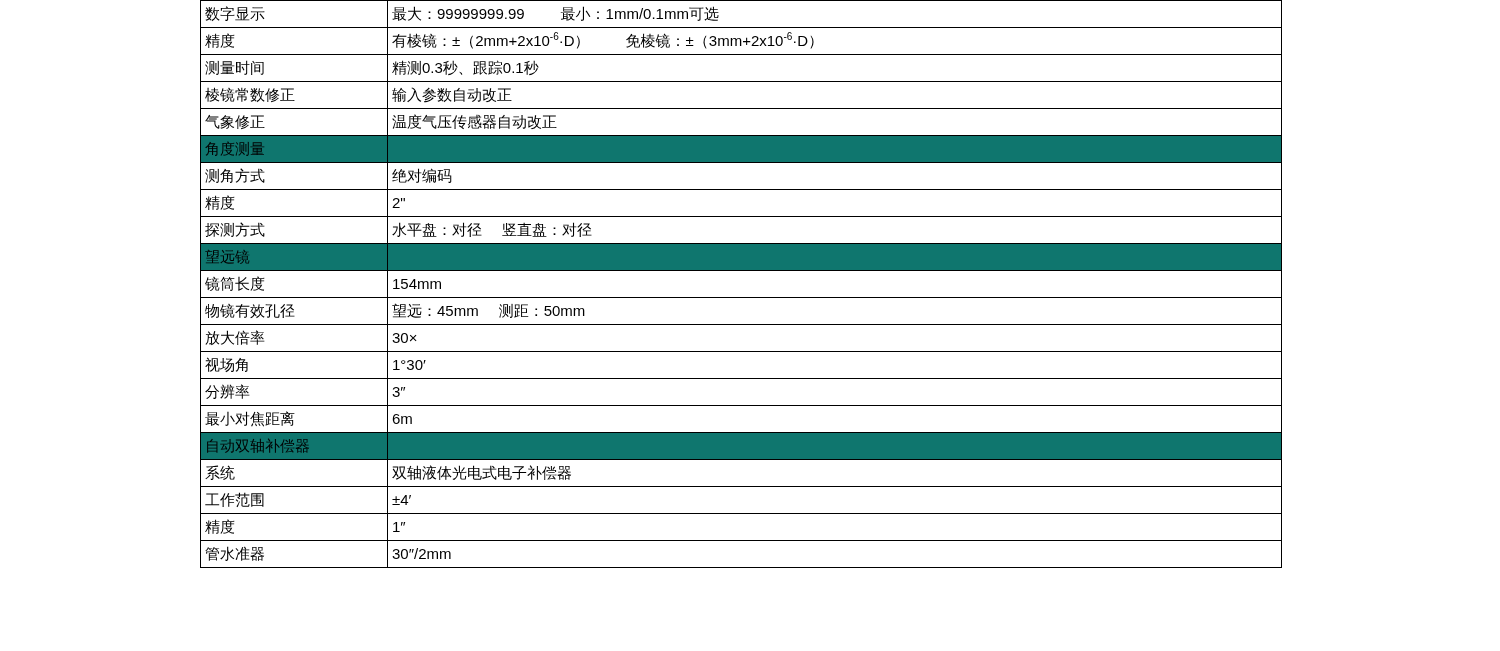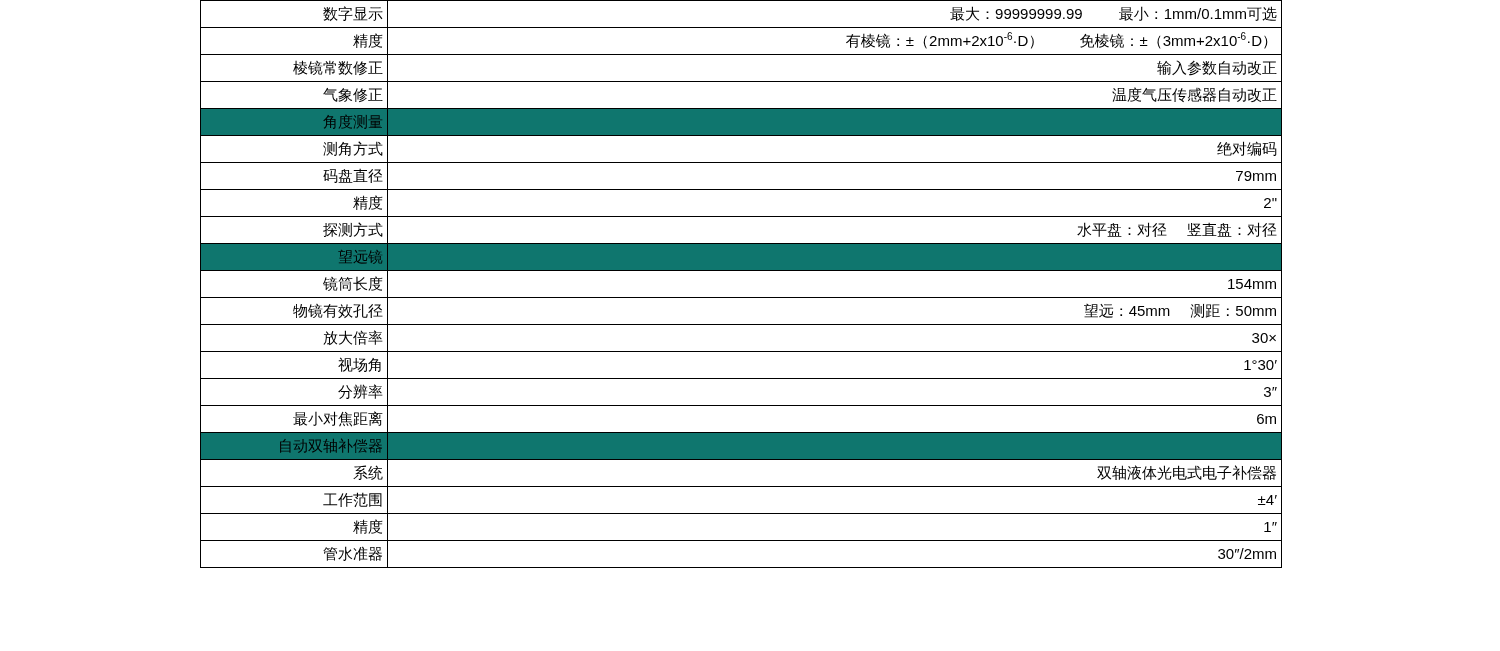--- a/index.html
+++ b/index.html
@@ -24,21 +24,21 @@
     border-collapse: collapse;
     width: 1081px;
     table-layout: fixed;
   }
   table.spec col.c1 { width: 187px; }
   table.spec col.c2 { width: 894px; }
   table.spec td {
     border: 1px solid #000000;
     height: 26px;
     font-size: 15px;
-    text-align: right;
+    text-align: left;
     vertical-align: middle;
     padding: 0 4px;
     line-height: 1.25;
     white-space: nowrap;
     overflow: hidden;
   }
   tr.section td {
     background: #0f766e;
   }
   tr.section td.label {
@@ -63,38 +63,38 @@
     <tbody id="spec-body">
         <tr class="data-row">
           <td class="label">数字显示</td>
           <td class="value">最大：99999999.99<span class="gap"></span>最小：1mm/0.1mm可选</td>
         </tr>
         <tr class="data-row">
           <td class="label">精度</td>
           <td class="value">有棱镜：±（2mm+2x10<sup>-6</sup>·D）<span class="gap"></span>免棱镜：±（3mm+2x10<sup>-6</sup>·D）</td>
         </tr>
         <tr class="data-row">
+          <td class="label">测量时间</td>
+          <td class="value">精测0.3秒、跟踪0.1秒</td>
+        </tr>
+        <tr class="data-row">
           <td class="label">棱镜常数修正</td>
           <td class="value">输入参数自动改正</td>
         </tr>
         <tr class="data-row">
           <td class="label">气象修正</td>
           <td class="value">温度气压传感器自动改正</td>
         </tr>
         <tr class="section">
           <td class="label">角度测量</td>
           <td class="value"></td>
         </tr>
         <tr class="data-row">
           <td class="label">测角方式</td>
           <td class="value">绝对编码</td>
-        </tr>
-        <tr class="data-row">
-          <td class="label">码盘直径</td>
-          <td class="value">79mm</td>
         </tr>
         <tr class="data-row">
           <td class="label">精度</td>
           <td class="value">2"</td>
         </tr>
         <tr class="data-row">
           <td class="label">探测方式</td>
           <td class="value">水平盘：对径<span class="gap-sm"></span>竖直盘：对径</td>
         </tr>
         <tr class="section">

